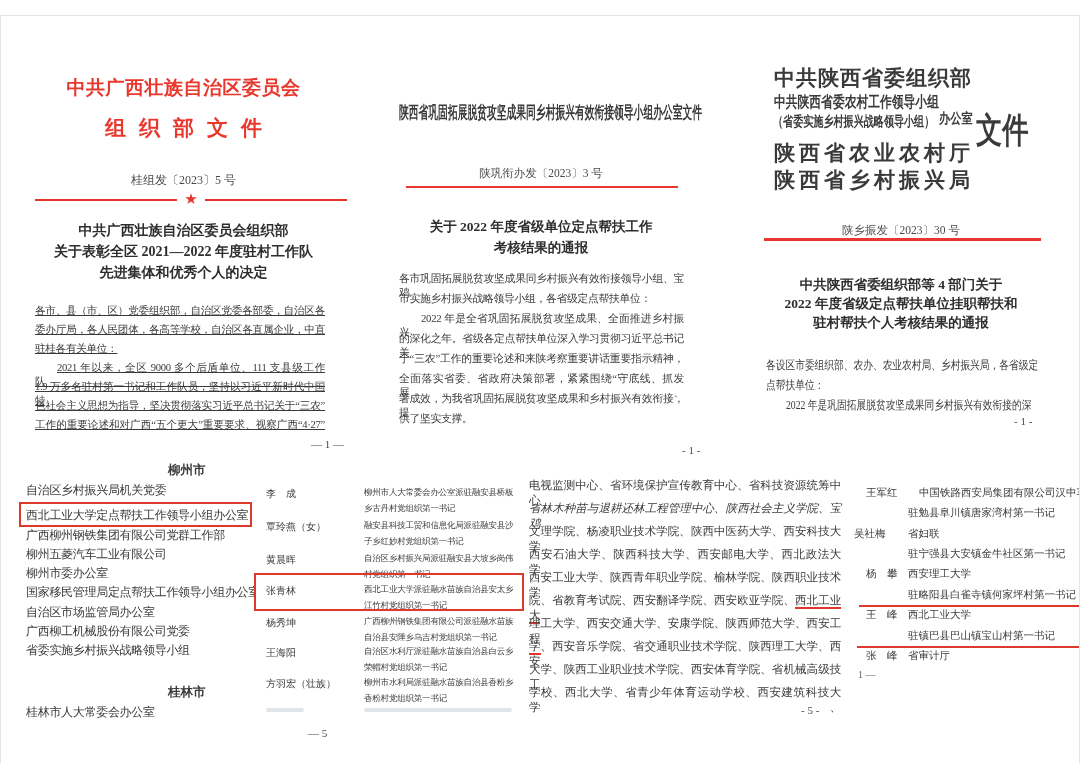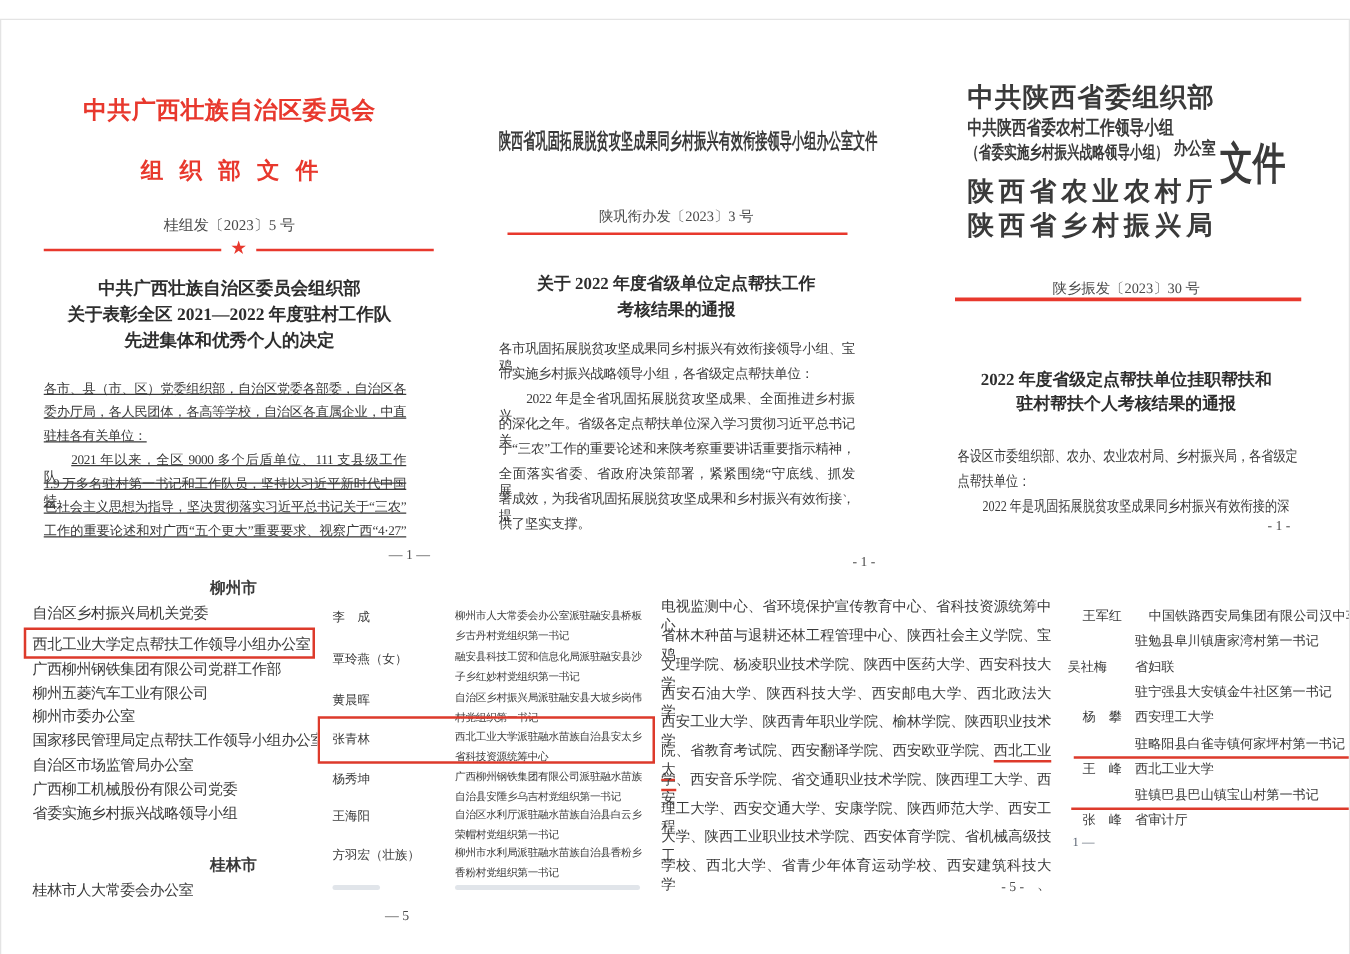--- a/index.html
+++ b/index.html
@@ -21,21 +21,21 @@
   .ghost{position:absolute;height:4px;background:#c9cfd8;opacity:.55;border-radius:2px;}
   .marku{border-bottom:2px solid #dd3a2b;padding-bottom:1px;}
 </style>
 </head>
 <body>
 
 <div class="stage">
 
   <section class="abs" style="left:10px;top:0;width:345px;height:440px;">
     <div class="hdr red" style="top:59px;font-size:19px;letter-spacing:.5px;">中共广西壮族自治区委员会</div>
-    <div class="hdr red" style="top:108px;font-size:18px;letter-spacing:13px;text-indent:13px;">组织部文件</div>
+    <div class="hdr red" style="top:98px;font-size:21px;letter-spacing:13px;text-indent:13px;">组织部文件</div>
     <div class="hdr" style="top:156px;font-size:12px;font-weight:normal;color:#4a4a4a;">桂组发〔2023〕5 号</div>
     <div class="abs" style="left:24px;top:176px;width:312px;display:flex;align-items:center;">
       <div style="flex:1;height:2px;background:#e8382d;"></div>
       <div class="red" style="font-size:15px;margin:0 7px;line-height:15px;">★</div>
       <div style="flex:1;height:2px;background:#e8382d;"></div>
     </div>
     <div class="ctitle" style="top:206px;font-size:14px;">中共广西壮族自治区委员会组织部</div>
     <div class="ctitle" style="top:227px;font-size:14px;">关于表彰全区 2021—2022 年度驻村工作队</div>
     <div class="ctitle" style="top:248px;font-size:14px;">先进集体和优秀个人的决定</div>
     <div class="bodyblock" style="left:24px;top:288px;width:290px;font-size:10.6px;letter-spacing:-0.3px;text-decoration:underline;">
@@ -71,46 +71,46 @@
     <div class="line" style="left:110px;top:31px;font-size:8.5px;letter-spacing:-0.2px;">柳州市人大常委会办公室派驻融安县桥板</div>
     <div class="line" style="left:110px;top:47px;font-size:8.5px;letter-spacing:-0.2px;">乡古丹村党组织第一书记</div>
     <div class="line" style="left:12px;top:64px;font-size:10px;">覃玲燕（女）</div>
     <div class="line" style="left:110px;top:64px;font-size:8.5px;letter-spacing:-0.2px;">融安县科技工贸和信息化局派驻融安县沙</div>
     <div class="line" style="left:110px;top:80px;font-size:8.5px;letter-spacing:-0.2px;">子乡红妙村党组织第一书记</div>
     <div class="line" style="left:12px;top:97px;font-size:10px;">黄晨晖</div>
     <div class="line" style="left:110px;top:97px;font-size:8.5px;letter-spacing:-0.2px;">自治区乡村振兴局派驻融安县大坡乡岗伟</div>
     <div class="line" style="left:110px;top:113px;font-size:8.5px;letter-spacing:-0.2px;">村党组织第一书记</div>
     <div class="line" style="left:12px;top:128px;font-size:10px;">张青林</div>
     <div class="line" style="left:110px;top:128px;font-size:8.5px;letter-spacing:-0.2px;">西北工业大学派驻融水苗族自治县安太乡</div>
-    <div class="line" style="left:110px;top:144px;font-size:8.5px;letter-spacing:-0.2px;">省科技资源统筹中心</div>
+    <div class="line" style="left:110px;top:144px;font-size:8.5px;letter-spacing:-0.2px;">江竹村党组织第一书记</div>
     <div class="line" style="left:12px;top:160px;font-size:10px;">杨秀坤</div>
     <div class="line" style="left:110px;top:160px;font-size:8.5px;letter-spacing:-0.2px;">广西柳州钢铁集团有限公司派驻融水苗族</div>
     <div class="line" style="left:110px;top:176px;font-size:8.5px;letter-spacing:-0.2px;">自治县安陲乡乌吉村党组织第一书记</div>
     <div class="line" style="left:12px;top:190px;font-size:10px;">王海阳</div>
     <div class="line" style="left:110px;top:190px;font-size:8.5px;letter-spacing:-0.2px;">自治区水利厅派驻融水苗族自治县白云乡</div>
     <div class="line" style="left:110px;top:206px;font-size:8.5px;letter-spacing:-0.2px;">荣帽村党组织第一书记</div>
     <div class="line" style="left:12px;top:221px;font-size:10px;">方羽宏（壮族）</div>
     <div class="line" style="left:110px;top:221px;font-size:8.5px;letter-spacing:-0.2px;">柳州市水利局派驻融水苗族自治县香粉乡</div>
     <div class="line" style="left:110px;top:237px;font-size:8.5px;letter-spacing:-0.2px;">香粉村党组织第一书记</div>
     <div class="ghost" style="left:12px;top:252px;width:38px;"></div>
     <div class="ghost" style="left:110px;top:252px;width:148px;"></div>
     <div class="footer" style="left:54px;top:271px;font-size:11px;">— 5</div>
     <div class="hlbox" style="left:0px;top:117px;width:266px;height:34px;"></div>
   </section>
 
   <section class="pagefrag" style="left:525px;top:440px;width:328px;height:323px;overflow:hidden;z-index:3;">
     <div class="bodyblock" style="left:3px;top:22px;width:312px;font-size:11.5px;letter-spacing:-0.2px;">
       <div class="jline" style="height:23px;">电视监测中心、省环境保护宣传教育中心、省科技资源统筹中心、</div>
-      <div class="jline" style="height:23px;">省林木种苗与退耕还林工程管理中心、陕西社会主义学院、宝鸡</div>
+      <div class="jline" style="height:23px;font-style:italic;">省林木种苗与退耕还林工程管理中心、陕西社会主义学院、宝鸡</div>
       <div class="jline" style="height:23px;">文理学院、杨凌职业技术学院、陕西中医药大学、西安科技大学、</div>
       <div class="jline" style="height:23px;">西安石油大学、陕西科技大学、西安邮电大学、西北政法大学、</div>
       <div class="jline" style="height:23px;">西安工业大学、陕西青年职业学院、榆林学院、陕西职业技术学</div>
       <div class="jline" style="height:23px;"><span>院、省教育考试院、西安翻译学院、西安欧亚学院、</span><span class="marku">西北工业大</span></div>
+      <div class="jline" style="height:23px;">理工大学、西安交通大学、安康学院、陕西师范大学、西安工程</div>
       <div class="jline" style="height:23px;"><span class="marku">学</span><span>、西安音乐学院、省交通职业技术学院、陕西理工大学、西安</span></div>
-      <div class="jline" style="height:23px;">理工大学、西安交通大学、安康学院、陕西师范大学、西安工程</div>
       <div class="jline" style="height:23px;">大学、陕西工业职业技术学院、西安体育学院、省机械高级技工</div>
       <div class="jline" style="height:23px;">学校、西北大学、省青少年体育运动学校、西安建筑科技大学、</div>
     </div>
     <div class="footer" style="left:275px;top:248px;font-size:11px;">- 5 -</div>
   </section>
 
   <section class="abs" style="left:375px;top:80px;width:330px;height:360px;">
     <div class="line red sq" style="left:23px;top:5px;font-size:17px;font-weight:bold;transform:scaleX(.575);">陕西省巩固拓展脱贫攻坚成果同乡村振兴有效衔接领导小组办公室文件</div>
     <div class="hdr" style="top:70px;font-size:11.5px;font-weight:normal;color:#4a4a4a;">陕巩衔办发〔2023〕3 号</div>
     <div class="rule" style="left:30px;top:90px;width:272px;"></div>
@@ -132,20 +132,21 @@
   <section class="abs" style="left:755px;top:38px;width:325px;height:402px;">
     <div class="line red" style="left:18px;top:10px;font-size:21px;font-weight:bold;letter-spacing:1px;">中共陕西省委组织部</div>
     <div class="line red sq" style="left:18px;top:38px;font-size:15.5px;font-weight:bold;transform:scaleX(.76);">中共陕西省委农村工作领导小组</div>
     <div class="line red sq" style="left:17px;top:59px;font-size:14px;font-weight:bold;transform:scaleX(.72);">（省委实施乡村振兴战略领导小组）</div>
     <div class="line red sq" style="left:183px;top:56px;font-size:14px;font-weight:bold;transform:scaleX(.8);">办公室</div>
     <div class="line red sq" style="left:220px;top:53px;font-size:35px;font-weight:bold;transform:scaleX(.75);">文件</div>
     <div class="line red" style="left:18px;top:85px;font-size:21px;font-weight:bold;letter-spacing:4px;">陕西省农业农村厅</div>
     <div class="line red" style="left:18px;top:112px;font-size:21px;font-weight:bold;letter-spacing:4px;">陕西省乡村振兴局</div>
     <div class="abs" style="left:0;top:169px;width:290px;text-align:center;font-size:11.5px;color:#4a4a4a;white-space:nowrap;">陕乡振发〔2023〕30 号</div>
     <div class="rule" style="left:8px;top:184px;width:277px;height:2.5px;"></div>
+    <div class="abs" style="left:0;top:222px;width:290px;text-align:center;font-weight:bold;color:#2e2e2e;font-size:13.5px;white-space:nowrap;">中共陕西省委组织部等 4 部门关于</div>
     <div class="abs" style="left:0;top:241px;width:290px;text-align:center;font-weight:bold;color:#2e2e2e;font-size:13.5px;white-space:nowrap;">2022 年度省级定点帮扶单位挂职帮扶和</div>
     <div class="abs" style="left:0;top:260px;width:290px;text-align:center;font-weight:bold;color:#2e2e2e;font-size:13.5px;white-space:nowrap;">驻村帮扶个人考核结果的通报</div>
     <div class="line sq" style="left:10px;top:303px;font-size:12px;transform:scaleX(.81);">各设区市委组织部、农办、农业农村局、乡村振兴局，各省级定</div>
     <div class="line sq" style="left:10px;top:323px;font-size:12px;transform:scaleX(.81);">点帮扶单位：</div>
     <div class="line sq" style="left:30px;top:343px;font-size:12px;transform:scaleX(.81);">2022 年是巩固拓展脱贫攻坚成果同乡村振兴有效衔接的深</div>
     <div class="footer" style="left:258px;top:361px;font-size:11px;">- 1 -</div>
   </section>
 
   <section class="pagefrag" style="left:853px;top:440px;width:227px;height:323px;z-index:4;">
     <div class="line" style="left:12px;top:30px;font-size:10.5px;">王军红</div>

